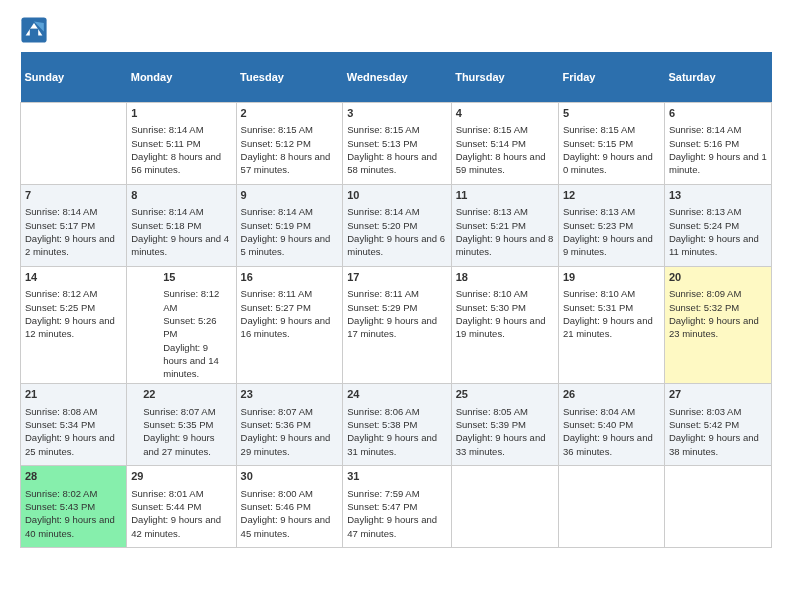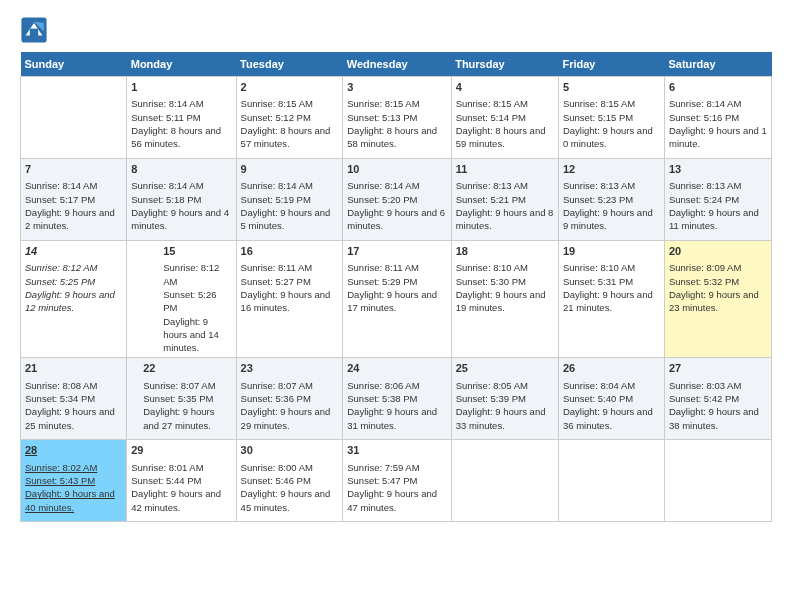--- a/index.html
+++ b/index.html
@@ -43,21 +43,21 @@
       color: #555;
     }
     table {
       width: 100%;
       border-collapse: collapse;
       font-size: 10px;
     }
     thead th {
       background-color: #2c6fad;
       color: white;
-      padding: 6px 4px;
+      padding: 19px 4px;
       text-align: left;
       font-size: 11px;
       font-weight: bold;
     }
     td {
       border: 1px solid #ccc;
       vertical-align: top;
       padding: 3px 4px;
       width: 113px;
       height: 82px;
@@ -132,39 +132,39 @@
         <tr>
           <td style="background-color: rgb(240, 244, 248);"><span class="day-number">7</span><span>Sunrise: 8:14 AM</span><br><span>Sunset: 5:17 PM</span><br><span>Daylight: 9 hours and 2 minutes.</span></td>
           <td style="background-color: rgb(240, 244, 248);"><span class="day-number">8</span><span>Sunrise: 8:14 AM</span><br><span>Sunset: 5:18 PM</span><br><span>Daylight: 9 hours and 4 minutes.</span></td>
           <td style="background-color: rgb(240, 244, 248);"><span class="day-number">9</span><span>Sunrise: 8:14 AM</span><br><span>Sunset: 5:19 PM</span><br><span>Daylight: 9 hours and 5 minutes.</span></td>
           <td style="background-color: rgb(240, 244, 248);"><span class="day-number">10</span><span>Sunrise: 8:14 AM</span><br><span>Sunset: 5:20 PM</span><br><span>Daylight: 9 hours and 6 minutes.</span></td>
           <td style="background-color: rgb(240, 244, 248);"><span class="day-number">11</span><span>Sunrise: 8:13 AM</span><br><span>Sunset: 5:21 PM</span><br><span>Daylight: 9 hours and 8 minutes.</span></td>
           <td style="background-color: rgb(240, 244, 248);"><span class="day-number">12</span><span>Sunrise: 8:13 AM</span><br><span>Sunset: 5:23 PM</span><br><span>Daylight: 9 hours and 9 minutes.</span></td>
           <td style="background-color: rgb(240, 244, 248); margin-top: 16px;"><span class="day-number">13</span><span>Sunrise: 8:13 AM</span><br><span>Sunset: 5:24 PM</span><br><span>Daylight: 9 hours and 11 minutes.</span></td>
         </tr>
         <tr>
-          <td style="background-color: rgb(255, 255, 255); font-style: italic;"><span class="day-number">14</span><span>Sunrise: 8:12 AM</span><br><span>Sunset: 5:25 PM</span><br><span>Daylight: 9 hours and 12 minutes.</span></td>
+          <td style="background-color: rgb(255, 255, 255);"><span class="day-number">14</span><span>Sunrise: 8:12 AM</span><br><span>Sunset: 5:25 PM</span><br><span>Daylight: 9 hours and 12 minutes.</span></td>
           <td style="background-color: rgb(255, 255, 255); padding-left: 36px;"><span class="day-number">15</span><span>Sunrise: 8:12 AM</span><br><span>Sunset: 5:26 PM</span><br><span>Daylight: 9 hours and 14 minutes.</span></td>
           <td style="background-color: rgb(255, 255, 255);"><span class="day-number">16</span><span>Sunrise: 8:11 AM</span><br><span>Sunset: 5:27 PM</span><br><span>Daylight: 9 hours and 16 minutes.</span></td>
           <td style="background-color: rgb(255, 255, 255);"><span class="day-number">17</span><span>Sunrise: 8:11 AM</span><br><span>Sunset: 5:29 PM</span><br><span>Daylight: 9 hours and 17 minutes.</span></td>
           <td style="background-color: rgb(255, 255, 255);"><span class="day-number">18</span><span>Sunrise: 8:10 AM</span><br><span>Sunset: 5:30 PM</span><br><span>Daylight: 9 hours and 19 minutes.</span></td>
           <td style="background-color: rgb(255, 255, 255);"><span class="day-number">19</span><span>Sunrise: 8:10 AM</span><br><span>Sunset: 5:31 PM</span><br><span>Daylight: 9 hours and 21 minutes.</span></td>
           <td style="background-color: #fef9c3; margin-top: 13px;"><span class="day-number">20</span><span>Sunrise: 8:09 AM</span><br><span>Sunset: 5:32 PM</span><br><span>Daylight: 9 hours and 23 minutes.</span></td>
         </tr>
         <tr>
           <td style="background-color: rgb(240, 244, 248);"><span class="day-number">21</span><span>Sunrise: 8:08 AM</span><br><span>Sunset: 5:34 PM</span><br><span>Daylight: 9 hours and 25 minutes.</span></td>
           <td style="background-color: rgb(240, 244, 248); padding-left: 16px;"><span class="day-number">22</span><span>Sunrise: 8:07 AM</span><br><span>Sunset: 5:35 PM</span><br><span>Daylight: 9 hours and 27 minutes.</span></td>
           <td style="background-color: rgb(240, 244, 248);"><span class="day-number">23</span><span>Sunrise: 8:07 AM</span><br><span>Sunset: 5:36 PM</span><br><span>Daylight: 9 hours and 29 minutes.</span></td>
           <td style="background-color: rgb(240, 244, 248); margin-left: 24px;"><span class="day-number">24</span><span>Sunrise: 8:06 AM</span><br><span>Sunset: 5:38 PM</span><br><span>Daylight: 9 hours and 31 minutes.</span></td>
           <td style="background-color: rgb(240, 244, 248);"><span class="day-number">25</span><span>Sunrise: 8:05 AM</span><br><span>Sunset: 5:39 PM</span><br><span>Daylight: 9 hours and 33 minutes.</span></td>
           <td style="background-color: rgb(240, 244, 248);"><span class="day-number">26</span><span>Sunrise: 8:04 AM</span><br><span>Sunset: 5:40 PM</span><br><span>Daylight: 9 hours and 36 minutes.</span></td>
           <td style="background-color: rgb(240, 244, 248);"><span class="day-number">27</span><span>Sunrise: 8:03 AM</span><br><span>Sunset: 5:42 PM</span><br><span>Daylight: 9 hours and 38 minutes.</span></td>
         </tr>
         <tr>
-          <td style="background-color: #7dd3fc; text-decoration: underline;"><span class="day-number">28</span><span>Sunrise: 8:02 AM</span><br><span>Sunset: 5:43 PM</span><br><span>Daylight: 9 hours and 40 minutes.</span></td>
+          <td style="background-color: #86efac;"><span class="day-number">28</span><span>Sunrise: 8:02 AM</span><br><span>Sunset: 5:43 PM</span><br><span>Daylight: 9 hours and 40 minutes.</span></td>
           <td style="background-color: rgb(255, 255, 255);"><span class="day-number">29</span><span>Sunrise: 8:01 AM</span><br><span>Sunset: 5:44 PM</span><br><span>Daylight: 9 hours and 42 minutes.</span></td>
           <td style="background-color: rgb(255, 255, 255);"><span class="day-number">30</span><span>Sunrise: 8:00 AM</span><br><span>Sunset: 5:46 PM</span><br><span>Daylight: 9 hours and 45 minutes.</span></td>
           <td style="background-color: rgb(255, 255, 255);"><span class="day-number">31</span><span>Sunrise: 7:59 AM</span><br><span>Sunset: 5:47 PM</span><br><span>Daylight: 9 hours and 47 minutes.</span></td>
           <td class="empty" style="background-color: rgb(255, 255, 255);"></td>
           <td class="empty" style="background-color: rgb(255, 255, 255);"></td>
           <td class="empty" style="background-color: rgb(255, 255, 255);"></td>
         </tr>
       </tbody>
   </table>
 </div>

